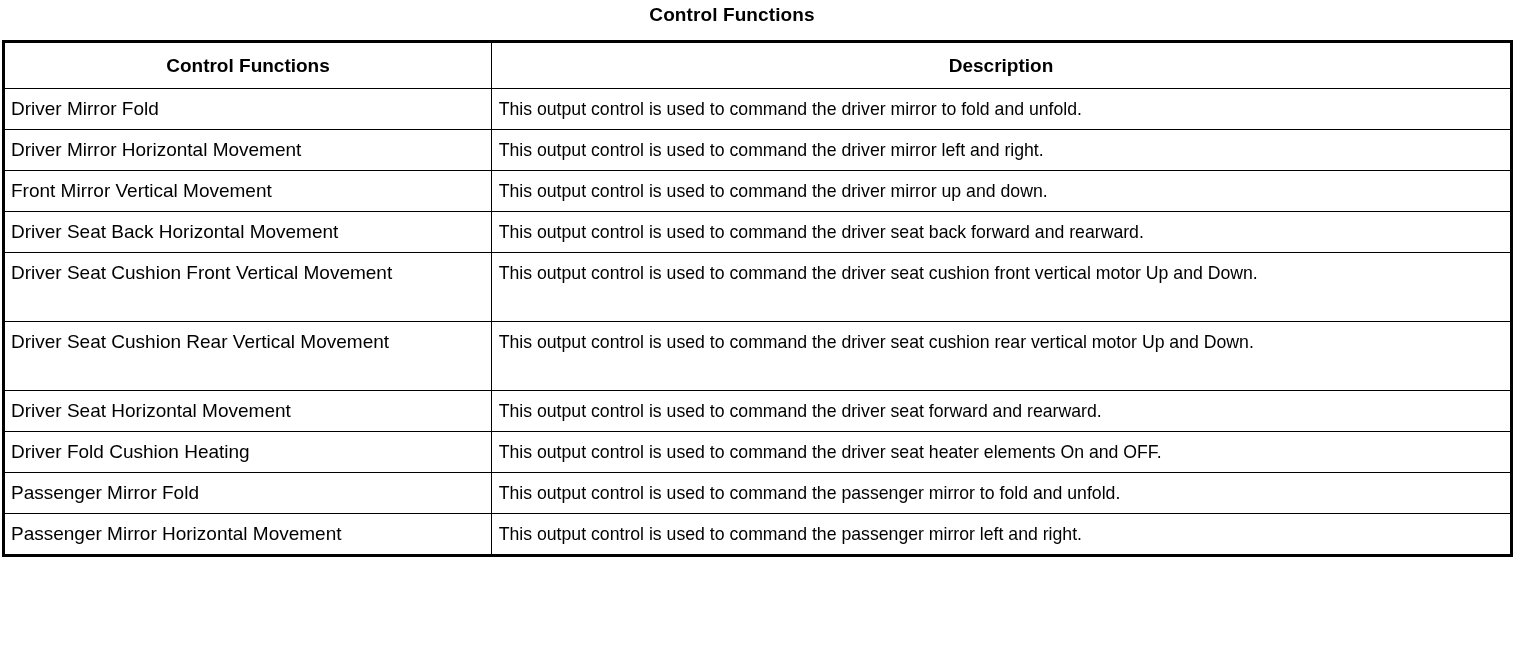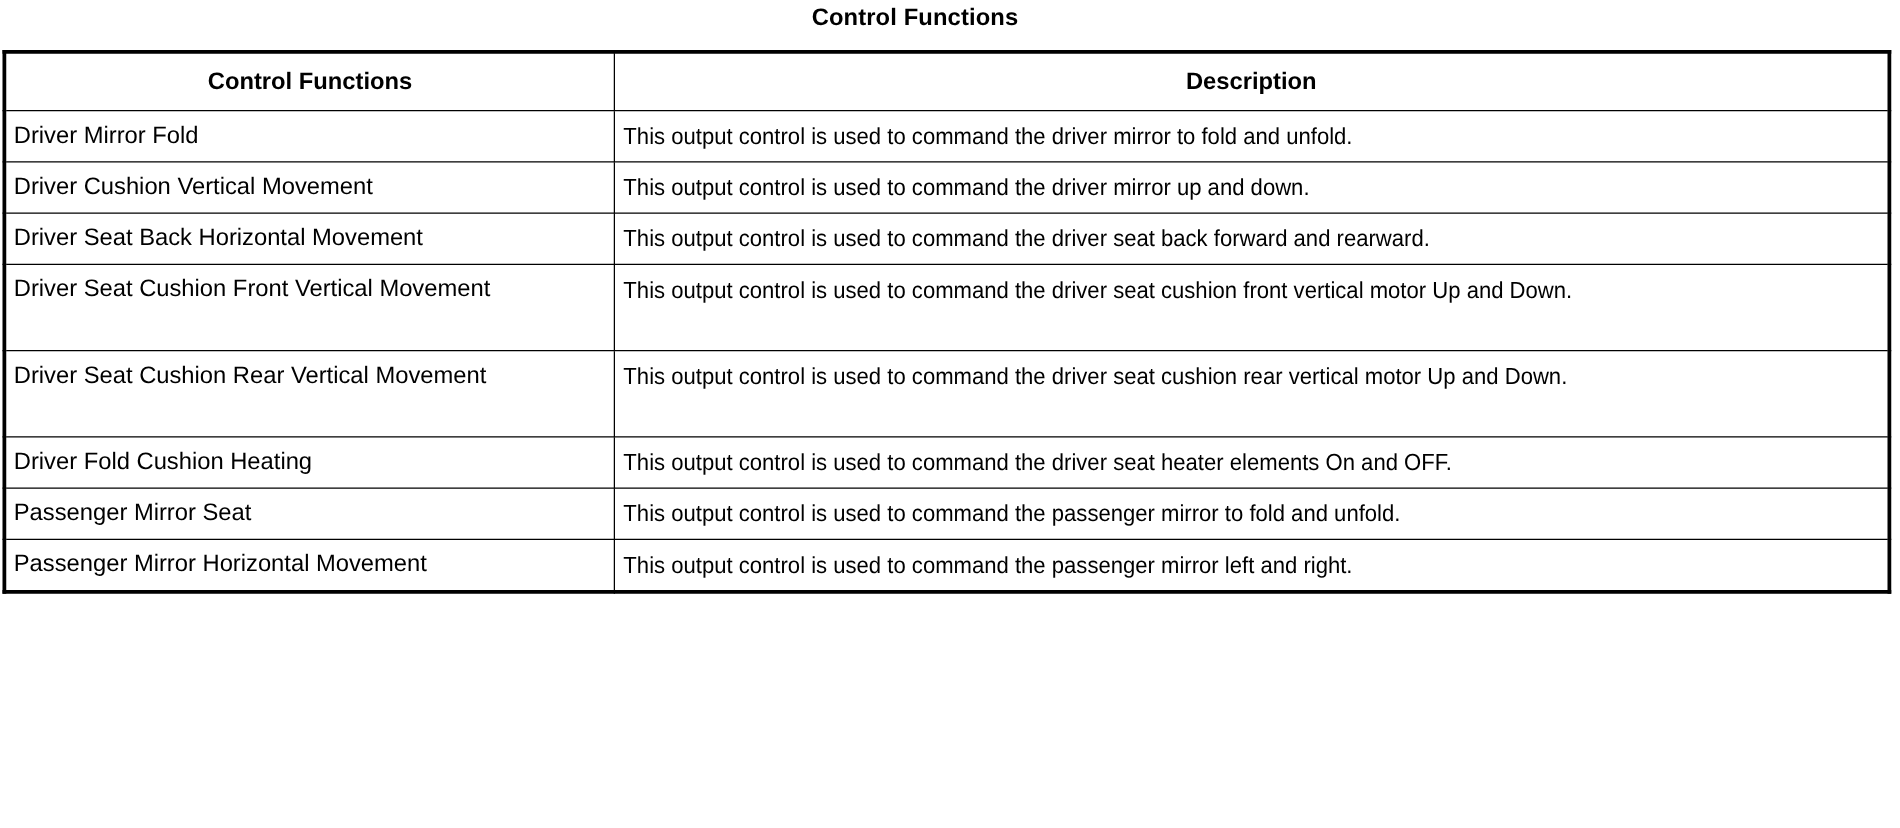--- a/index.html
+++ b/index.html
@@ -99,21 +99,29 @@
           <tr class="row-1line">
             <td>
               <div class="cell-func">Driver Mirror Fold</div>
             </td>
             <td>
               <div class="cell-desc">This output control is used to command the driver mirror to fold and unfold.</div>
             </td>
           </tr>
           <tr class="row-1line">
             <td>
-              <div class="cell-func">Driver Cushion Vertical Movement</div>
+              <div class="cell-func">Driver Mirror Horizontal Movement</div>
+            </td>
+            <td>
+              <div class="cell-desc">This output control is used to command the driver mirror left and right.</div>
+            </td>
+          </tr>
+          <tr class="row-1line">
+            <td>
+              <div class="cell-func">Front Mirror Vertical Movement</div>
             </td>
             <td>
               <div class="cell-desc">This output control is used to command the driver mirror up and down.</div>
             </td>
           </tr>
           <tr class="row-1line">
             <td>
               <div class="cell-func">Driver Seat Back Horizontal Movement</div>
             </td>
             <td>
@@ -131,29 +139,37 @@
           <tr class="row-2line">
             <td>
               <div class="cell-func">Driver Seat Cushion Rear Vertical Movement</div>
             </td>
             <td>
               <div class="cell-desc">This output control is used to command the driver seat cushion rear vertical motor Up and Down.</div>
             </td>
           </tr>
           <tr class="row-1line">
             <td>
+              <div class="cell-func">Driver Seat Horizontal Movement</div>
+            </td>
+            <td>
+              <div class="cell-desc">This output control is used to command the driver seat forward and rearward.</div>
+            </td>
+          </tr>
+          <tr class="row-1line">
+            <td>
               <div class="cell-func">Driver Fold Cushion Heating</div>
             </td>
             <td>
               <div class="cell-desc">This output control is used to command the driver seat heater elements On and OFF.</div>
             </td>
           </tr>
           <tr class="row-1line">
             <td>
-              <div class="cell-func">Passenger Mirror Seat</div>
+              <div class="cell-func">Passenger Mirror Fold</div>
             </td>
             <td>
               <div class="cell-desc">This output control is used to command the passenger mirror to fold and unfold.</div>
             </td>
           </tr>
           <tr class="row-1line">
             <td>
               <div class="cell-func">Passenger Mirror Horizontal Movement</div>
             </td>
             <td>

